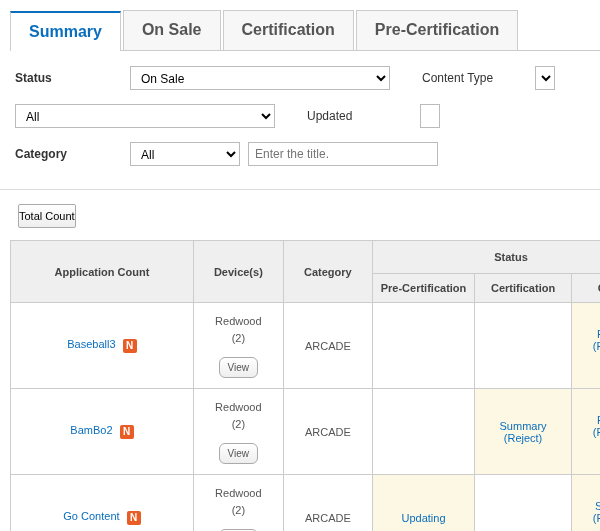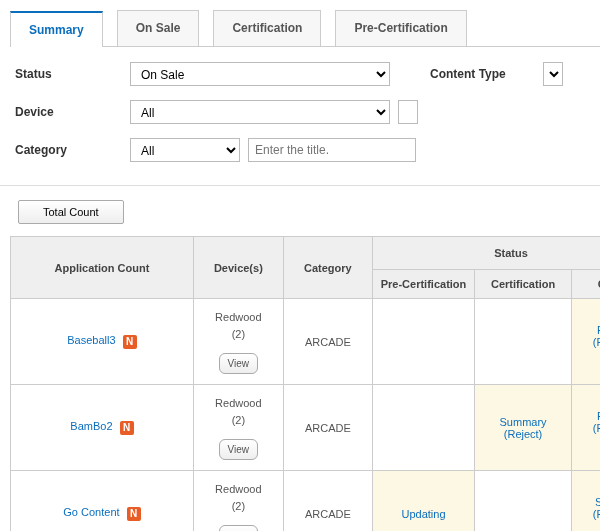--- a/index.html
+++ b/index.html
@@ -1,30 +1,30 @@
 <!DOCTYPE html>
 <html><head>
 <meta charset="utf-8">
 <style>
 *{box-sizing:border-box;margin:0;padding:0}
 body{font-family:Arial,Helvetica,sans-serif;font-size:12px;color:#333;background:#fff;width:600px;overflow:hidden}
 .tabs{display:flex;border-bottom:1px solid #ccc;margin:10px 0 0 10px}
-.tab{padding:10px 18px;border:1px solid #ccc;border-bottom:none;background:#f7f7f7;cursor:pointer;margin-right:14px;color:#555;font-weight:700;font-size:12px}
+.tab{padding:10px 18px;border:1px solid #ccc;border-bottom:none;background:#f7f7f7;cursor:pointer;margin-right:2px;color:#555;font-weight:700;font-size:16px}
 .tab.active{background:#fff;color:#0a6ebd;border-top:2px solid #0a6ebd;position:relative;top:1px}
 .filters{padding:15px 0 5px 15px}
 .frow{display:flex;align-items:center;margin-bottom:14px}
 .flabel{width:115px;font-weight:700;color:#333;font-size:12px}
-.flabel2{width:105px;font-weight:700;color:#333;font-size:12px;margin-left:40px}
+.flabel2{width:105px;font-weight:400;color:#333;font-size:12px;margin-left:32px}
 select,input[type=text]{border:1px solid #bbb;padding:4px 6px;font-size:12px;background:#fff;height:24px}
 .sel-wide{width:260px}
 .sel-med{width:110px}
-.txt{width:168px;margin-left:8px;color:#999}
+.txt{width:190px;margin-left:8px;color:#999}
 .sel-tiny{width:20px;margin-left:8px}
 .hr{border-top:1px solid #ddd;margin:4px 0 14px 0}
-.total-btn{margin:0 0 12px 18px;display:inline-block;border:1px solid #aaa;padding:5px 24px;font-size:11px;background:linear-gradient(#fff,#eee);cursor:pointer;border-radius:2px}
+.total-btn{margin:0 0 12px 18px;display:inline-block;border:1px solid #aaa;padding:5px 0;font-size:11px;background:linear-gradient(#fff,#eee);cursor:pointer;border-radius:2px}
 .grid{border-collapse:collapse;width:640px;margin-left:10px}
 .grid th,.grid td{border:1px solid #ccc;text-align:center;vertical-align:middle;font-size:11px}
 .grid thead th{background:#efefef;font-weight:700;color:#444;padding:10px 4px}
 .grid thead th.sub{padding:8px 2px;font-size:11px}
 .grid tbody td{padding:10px 18px;height:70px}
 .app-title{color:#0a6ebd;text-align:left;padding-left:14px}
 .n-badge{display:inline-block;width:14px;height:14px;background:#e85c26;color:#fff;border-radius:2px;font-size:10px;font-weight:700;line-height:14px;text-align:center;margin-left:4px;vertical-align:middle}
 .dev-cell{line-height:1.5;color:#555}
 .view-btn{display:inline-block;border:1px solid #aaa;padding:2px 8px;font-size:10px;background:linear-gradient(#fff,#eee);cursor:pointer;border-radius:6px;margin-top:11px}
 .hl{background:#fdf8e4}
@@ -44,22 +44,22 @@
 </div>
 
 <div class="filters">
   <div class="frow">
     <div class="flabel">Status</div>
     <select class="sel-wide"><option>On Sale</option></select>
     <div class="flabel2">Content Type</div>
     <select class="sel-tiny"><option>A</option></select>
   </div>
   <div class="frow">
-    <div class="flabel">Device</div>
     <select class="sel-wide"><option>All</option></select>
+    <div class="flabel2">Updated</div>
     <input type="text" style="width: 20px; margin-left: 8px;">
   </div>
   <div class="frow">
     <div class="flabel">Category</div>
     <select class="sel-med"><option>All</option></select>
     <input type="text" class="txt" placeholder="Enter the title." style="">
   </div>
 </div>
 
 <div class="hr"></div>

